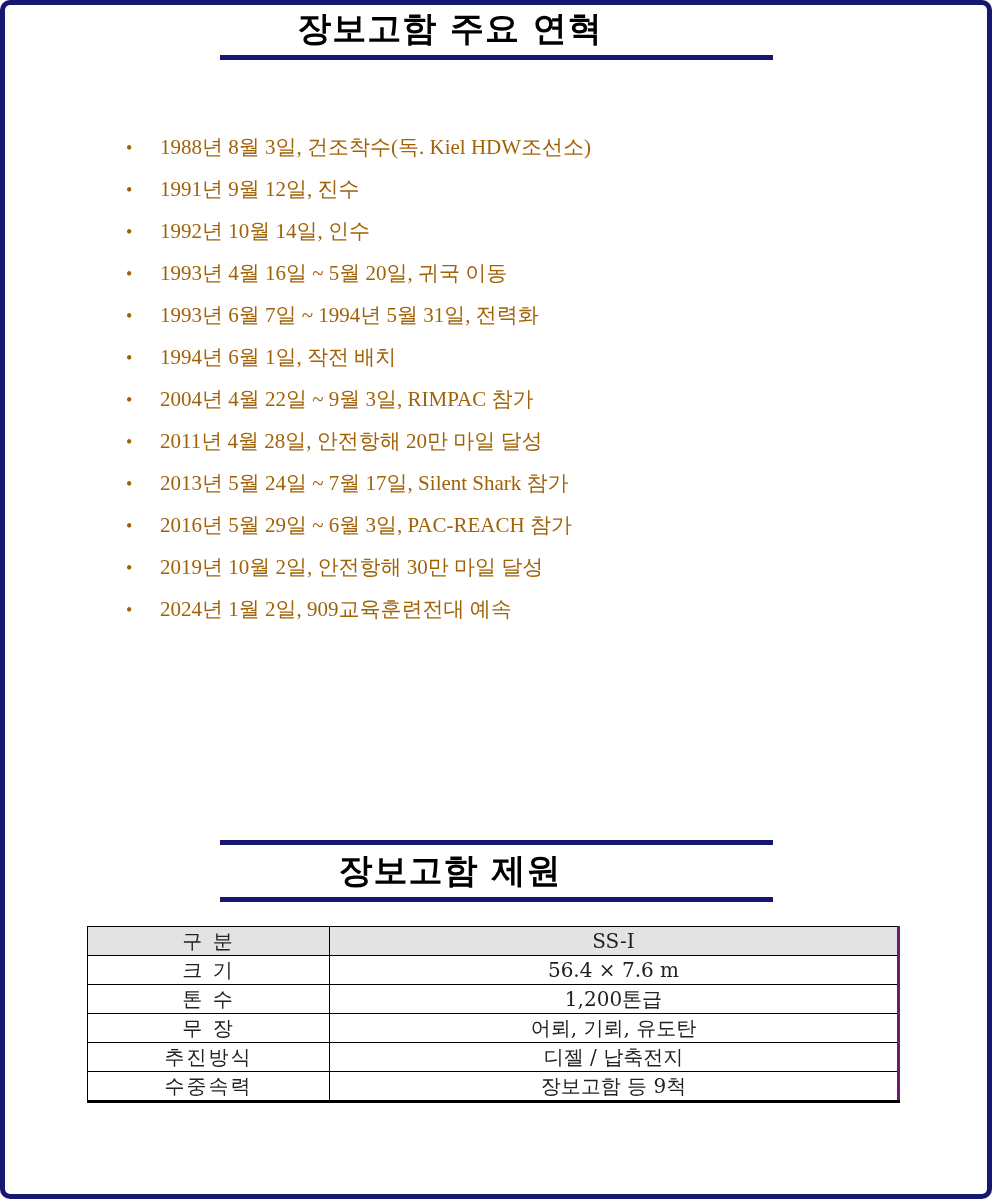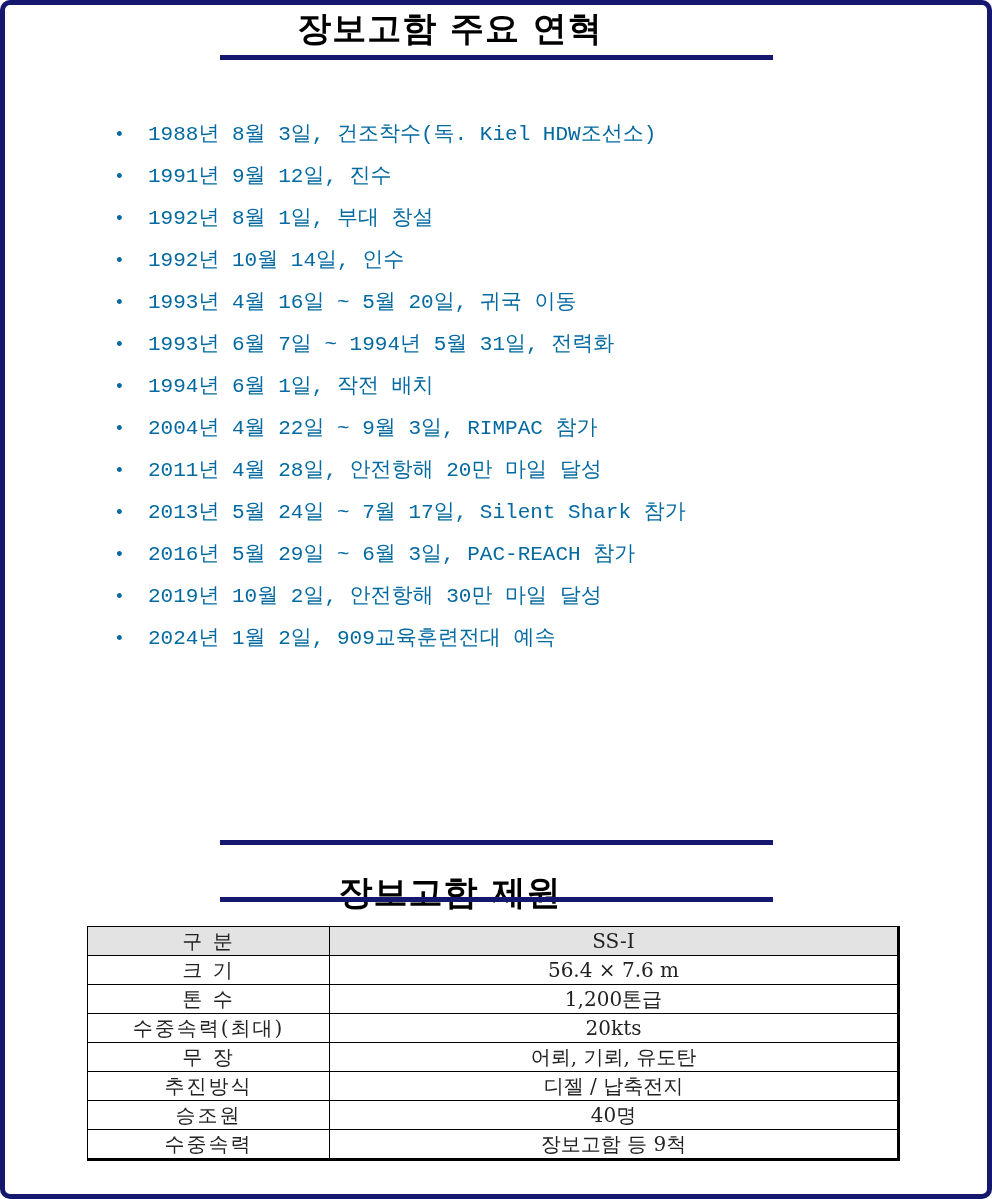--- a/index.html
+++ b/index.html
@@ -9,90 +9,81 @@
     box-sizing: border-box; border: 5px solid #16176e; border-radius: 10px;
     background: #ffffff;
   }
   .heading {
     position: absolute; left: 0; width: 900px; text-align: center;
     font-family: "DejaVu Sans", sans-serif; font-weight: bold; color: #000;
     font-size: 34px; letter-spacing: 1px;
   }
   .rule { position: absolute; left: 220px; width: 553px; height: 5px; background: #16176e; }
   ul.timeline {
-    position: absolute; left: 110px; top: 114px; margin: 0; padding: 0; list-style: none;
-    font-family: Liberation Mono, monospace; font-size: 21px; color: #0369a1;
+    position: absolute; left: 110px; top: 114px; margin: 12px; padding: 0; list-style: none;
+    font-family: Liberation Serif, serif; font-size: 21px; color: #a16207;
   }
   ul.timeline li { height: 42px; line-height: 42px; white-space: nowrap; }
   ul.timeline li .bullet { display: inline-block; width: 34px; text-align: left; padding-left: 4px; font-size: 18px; }
   table.specs {
     position: absolute; left: 87px; top: 926px; width: 813px;
     border-collapse: collapse; font-family: "DejaVu Serif", serif; font-size: 20px; color: #222;
-    border-right: 3px solid #000000; border-bottom: 3px solid #000;
+    border-right: 3px solid #701a75; border-bottom: 3px solid #000;
   }
   table.specs td { border: 1.5px solid #000; height: 28px; padding: 0; text-align: center; line-height: 28px; }
   table.specs td.label { width: 241px; letter-spacing: 2px; }
   table.specs tr.head td { background: #e3e3e3; }
 </style>
 </head>
 <body>
 
 <div class="frame"></div>
 
 <div class="heading" style="top:6px;">장보고함 주요 연혁</div>
 <div class="rule" style="top:55px;"></div>
 
 <ul class="timeline">
   <li><span class="bullet">•</span><span>1988년 8월 3일, 건조착수(독. Kiel HDW조선소)</span></li>
   <li><span class="bullet">•</span><span>1991년 9월 12일, 진수</span></li>
-  <li><span class="bullet">•</span><span>1992년 8월 1일, 부대 창설</span></li>
   <li><span class="bullet">•</span><span>1992년 10월 14일, 인수</span></li>
   <li><span class="bullet">•</span><span>1993년 4월 16일 ~ 5월 20일, 귀국 이동</span></li>
   <li><span class="bullet">•</span><span>1993년 6월 7일 ~ 1994년 5월 31일, 전력화</span></li>
   <li><span class="bullet">•</span><span>1994년 6월 1일, 작전 배치</span></li>
   <li><span class="bullet">•</span><span>2004년 4월 22일 ~ 9월 3일, RIMPAC 참가</span></li>
   <li><span class="bullet">•</span><span>2011년 4월 28일, 안전항해 20만 마일 달성</span></li>
   <li><span class="bullet">•</span><span>2013년 5월 24일 ~ 7월 17일, Silent Shark 참가</span></li>
   <li><span class="bullet">•</span><span>2016년 5월 29일 ~ 6월 3일, PAC-REACH 참가</span></li>
   <li><span class="bullet">•</span><span>2019년 10월 2일, 안전항해 30만 마일 달성</span></li>
   <li><span class="bullet">•</span><span>2024년 1월 2일, 909교육훈련전대 예속</span></li>
 </ul>
 
 <div class="rule" style="top:840px;"></div>
-<div class="heading" style="top:870px;">장보고함 제원</div>
+<div class="heading" style="top:848px;">장보고함 제원</div>
 <div class="rule" style="top:897px;"></div>
 
 <table class="specs">
   <tbody>
       <tr class="head">
     <td class="label">구 분</td>
     <td>SS-Ⅰ</td>
   </tr>
   <tr>
     <td class="label">크 기</td>
     <td>56.4 × 7.6 m</td>
   </tr>
   <tr>
     <td class="label">톤 수</td>
     <td>1,200톤급</td>
   </tr>
   <tr>
-    <td class="label">수중속력(최대)</td>
-    <td>20kts</td>
-  </tr>
-  <tr>
     <td class="label">무 장</td>
     <td>어뢰, 기뢰, 유도탄</td>
   </tr>
   <tr>
     <td class="label">추진방식</td>
     <td>디젤 / 납축전지</td>
-  </tr>
-  <tr>
-    <td class="label">승조원</td>
-    <td>40명</td>
   </tr>
   <tr>
     <td class="label">수중속력</td>
     <td>장보고함 등 9척</td>
   </tr>
 </tbody>
   </table>
 
 </body></html>

